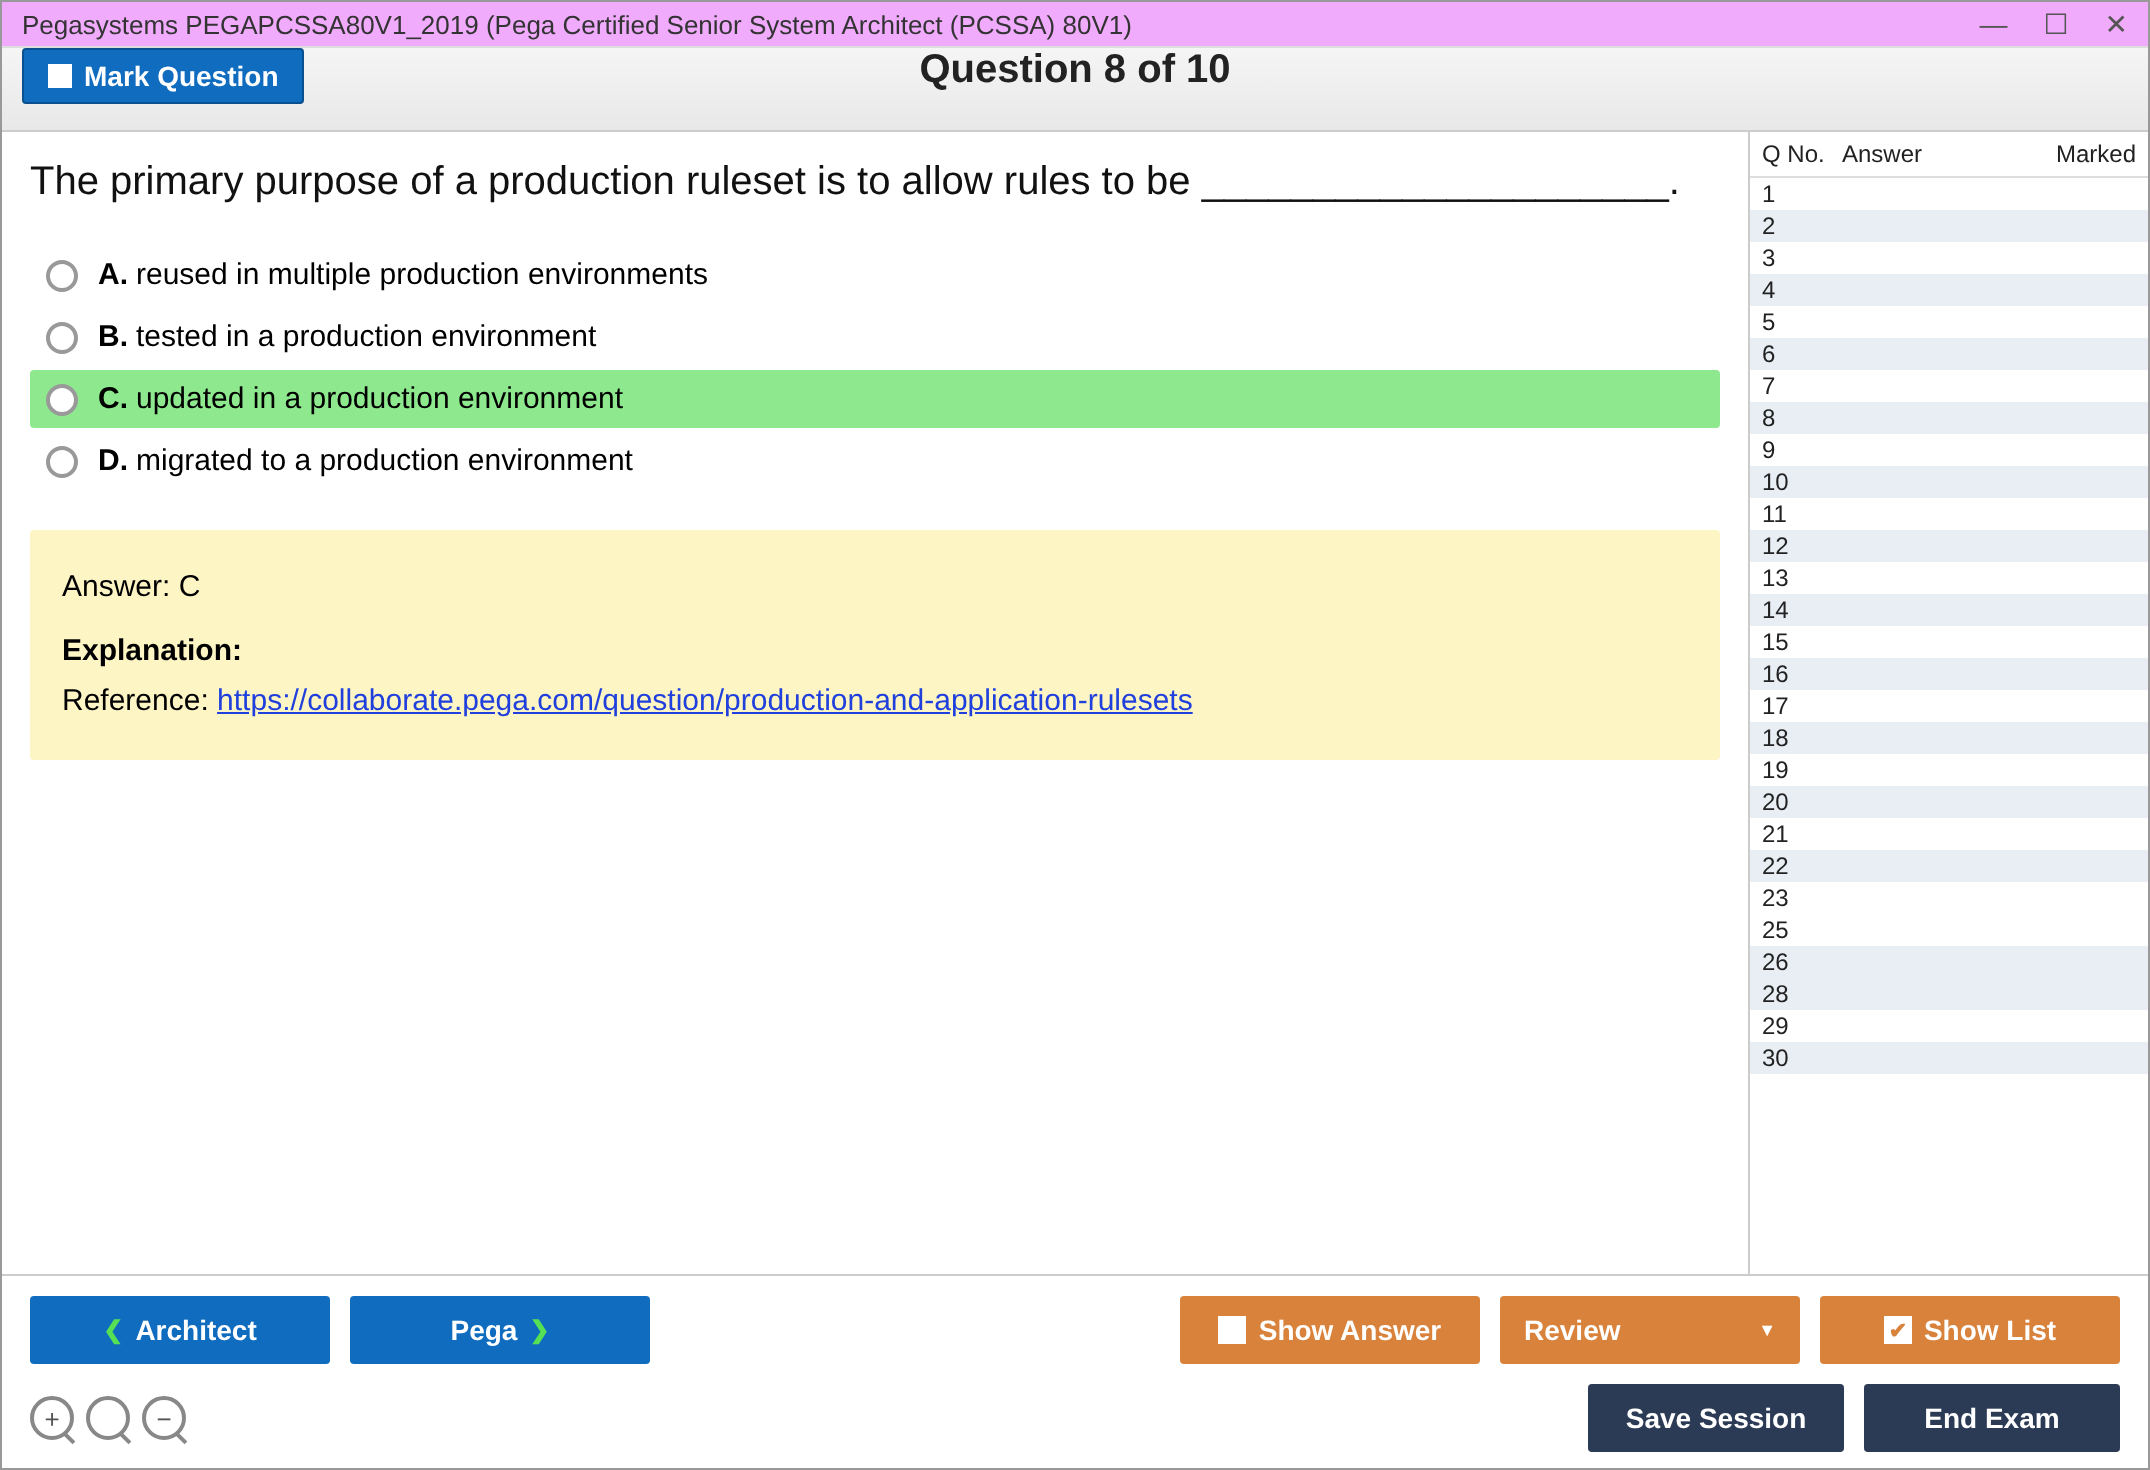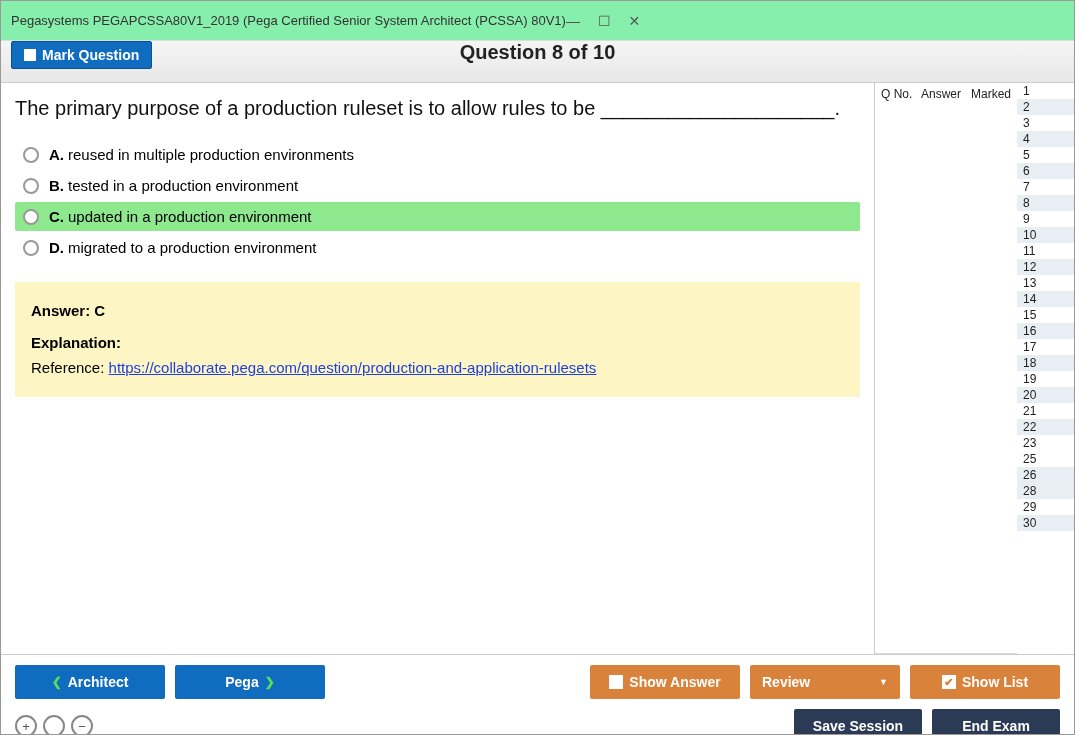--- a/index.html
+++ b/index.html
@@ -1,37 +1,37 @@
 <!DOCTYPE html>
 <html><head>
 <meta charset="utf-8">
 <style>
   *{box-sizing:border-box;margin:0;padding:0;font-family:Arial,Helvetica,sans-serif}
   body{background:#fff;width:1075px;height:735px;overflow:hidden;border:1px solid #999}
-  .titlebar{height:40px;display:flex;align-items:center;padding:0 10px;background:#86efac;border-bottom:1px solid #ddd}
+  .titlebar{height:23px;display:flex;align-items:center;justify-content:space-between;padding:0 10px;background:#f0abfc;border-bottom:1px solid #ddd}
   .titlebar .title{font-size:13px;color:#333}
   .titlebar .winbtns{display:flex;gap:18px;color:#555}
   .titlebar .winbtns span{font-size:14px;cursor:default}
   .toolbar{height:42px;background:linear-gradient(#f5f5f5,#e8e8e8);display:flex;align-items:flex-start;padding:0 10px;border-bottom:1px solid #ccc;position:relative}
   .mark-btn{background:#0f6cbf;color:#fff;border:1px solid #0a4f8f;border-radius:2px;padding:5px 12px;font-size:14px;font-weight:bold;display:flex;align-items:center;gap:6px;cursor:pointer}
   .mark-btn .box{width:12px;height:12px;background:#fff;display:inline-block}
   .q-counter{position:absolute;left:50%;transform:translateX(-50%);font-size:20px;font-weight:bold;color:#222}
   .main{display:flex;height:571px}
   .left{flex:1;padding:14px 14px 0 14px;overflow:auto}
   .qtext{font-size:20px;color:#111;margin-bottom:20px}
   .options{margin-bottom:20px}
   .opt{display:flex;align-items:center;padding:6px 8px;margin:2px 0;font-size:15px;border-radius:2px}
   .opt .radio{width:16px;height:16px;border:2px solid #999;border-radius:50%;margin-right:10px;flex-shrink:0;background:#fff}
   .opt.selected{background:#8ee98e}
   .opt .letter{font-weight:bold;margin-right:4px}
   .explain{background:#fdf5c4;padding:16px;border-radius:2px;font-size:15px;line-height:1.7}
-  .explain .ans-label{font-weight:bold;}
+  .explain .ans-label{font-weight:normal;}
   .explain .exp-label{font-weight:bold;display:block;margin-top:6px}
   .explain a{color:#2040dd;text-decoration:underline}
-  .right{width:200px;border-left:1px solid #ccc;display:flex;flex-direction:row}
+  .right{width:200px;border-left:1px solid #ccc;display:flex;flex-direction:column}
   .grid-head{display:flex;font-size:12px;color:#222;padding:4px 6px;border-bottom:1px solid #ddd}
   .grid-head .c1{width:40px}
   .grid-head .c2{flex:1}
   .grid-head .c3{width:50px;text-align:right}
   .grid-body{flex:1;overflow-y:scroll;scrollbar-width:thin}
   .grid-row{display:flex;font-size:12px;padding:1px 6px;color:#222}
   .grid-row.alt{background:#e8eef4}
   .grid-row .c1{width:40px}
   .footer{height:92px;border-top:1px solid #ccc;padding:10px 14px;display:flex;flex-direction:column;gap:10px;background:#fff}
   .footer-row{display:flex;align-items:center;gap:10px}

